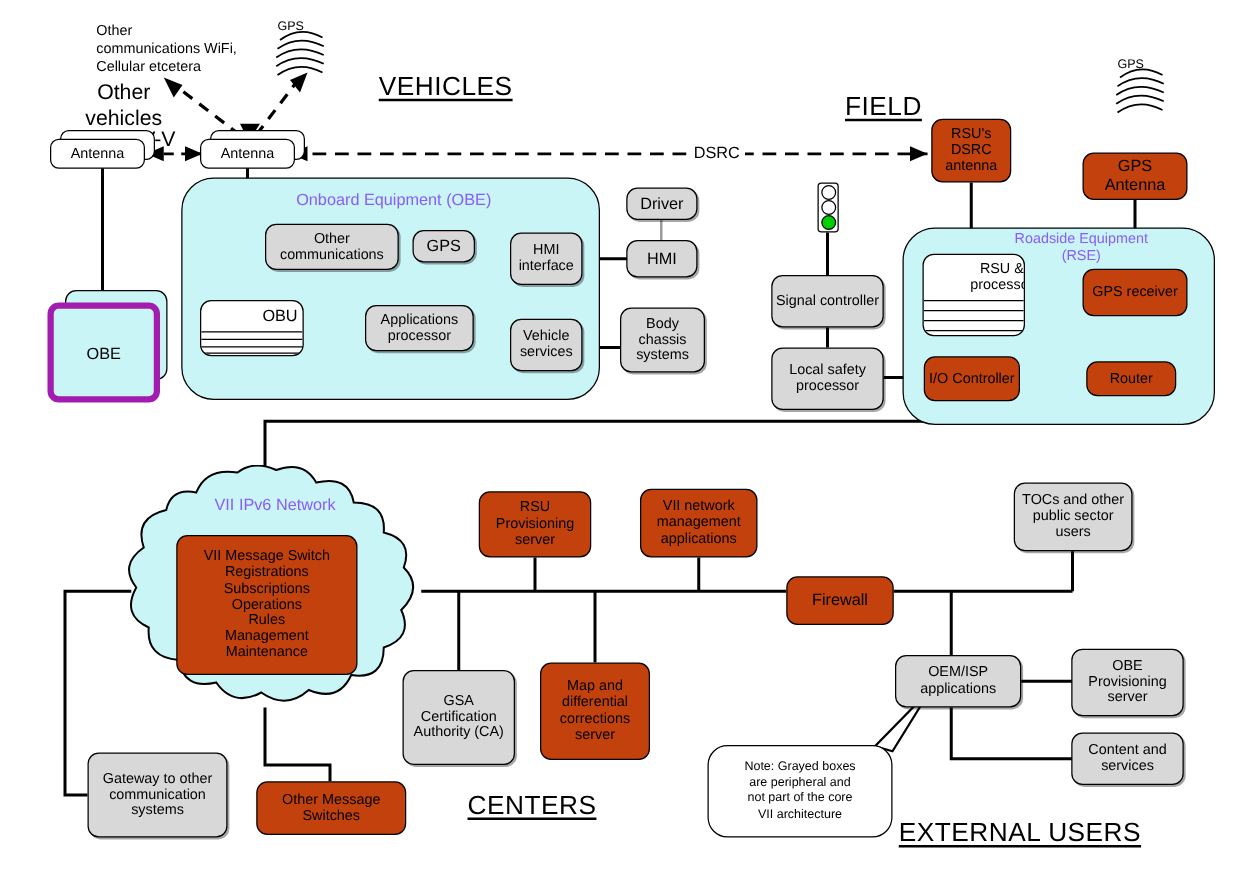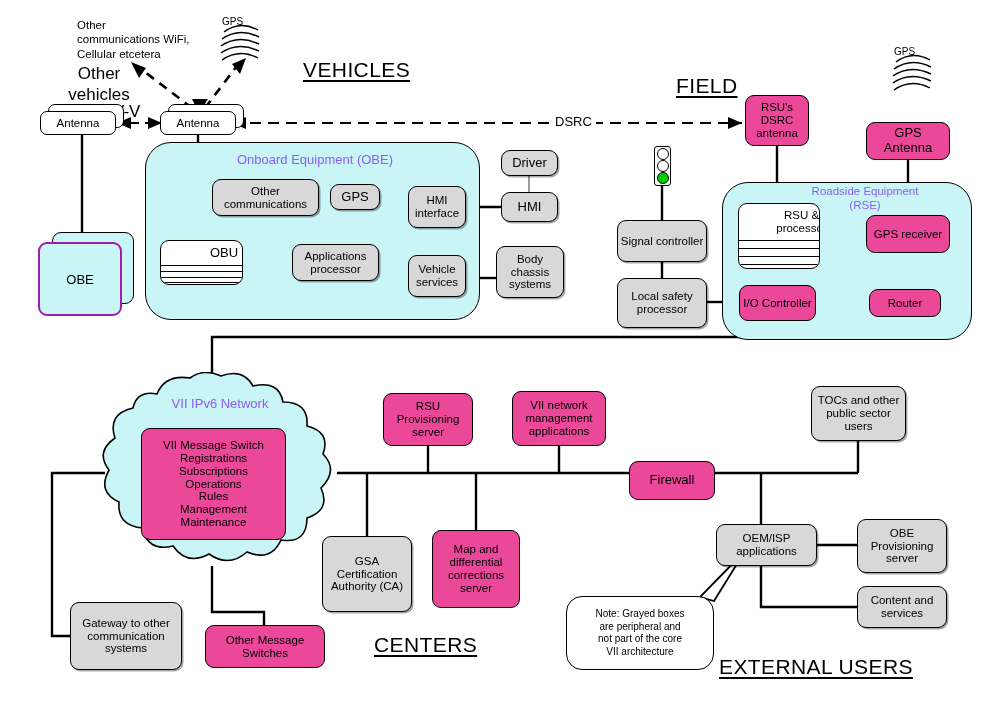--- a/index.html
+++ b/index.html
@@ -5,29 +5,29 @@
   html,body{margin:0;padding:0;background:#ffffff;}
   body{width:1002px;height:703px;font-family:"Liberation Sans",sans-serif;color:#000;}
   #stage{position:relative;width:1002px;height:703px;overflow:hidden;}
   #wires{position:absolute;left:0;top:0;width:1002px;height:703px;}
 
   .node{position:absolute;box-sizing:border-box;display:flex;align-items:center;
         justify-content:center;text-align:center;border:1px solid #000;
         border-radius:9px;background:#fff;line-height:1.12;}
   .node span{display:block;padding:0 2px;}
   .gray{background:#d8d8d8;box-shadow:1.5px 1.5px 0 rgba(0,0,0,.35);}
-  .white{background:#ec4899;}
+  .white{background:#c2410c;}
 
   .zone{position:absolute;box-sizing:border-box;border:1px solid #000;
         border-radius:26px;background:#c9f5f7;}
   .zone-label{position:absolute;text-align:center;color:#8b5cf6;}
 
   .stacked{position:absolute;}
   .stacked .bk{position:absolute;border:1px solid #000;border-radius:9px;background:#c9f5f7;}
-  .stacked .fr{position:absolute;border:2px solid #a21caf;border-radius:9px;background:#c9f5f7;
+  .stacked .fr{position:absolute;border:5px solid #a21caf;border-radius:9px;background:#c9f5f7;
                display:flex;align-items:center;justify-content:center;}
   .antenna-stack{position:absolute;}
   .antenna-stack .bk{position:absolute;border:1px solid #000;border-radius:7px;background:#fff;}
   .antenna-stack .fr{position:absolute;border:1px solid #000;border-radius:7px;background:#fff;
                      display:flex;align-items:center;justify-content:center;}
 
   .rack{position:absolute;box-sizing:border-box;border:1px solid #000;border-radius:9px;
         background:#fff;overflow:hidden;}
   .rack .cap{height:56%;display:flex;align-items:center;justify-content:center;text-align:center;line-height:1.12;padding-left:45px;}
   .rack .slots{height:44%;border-top:1px solid #000;}

